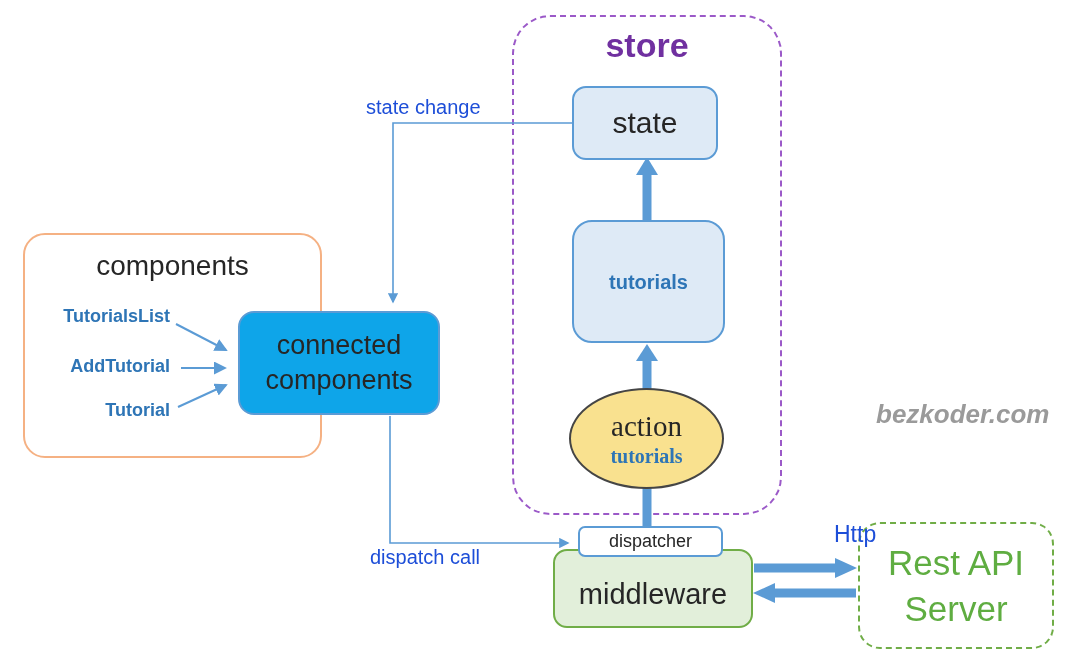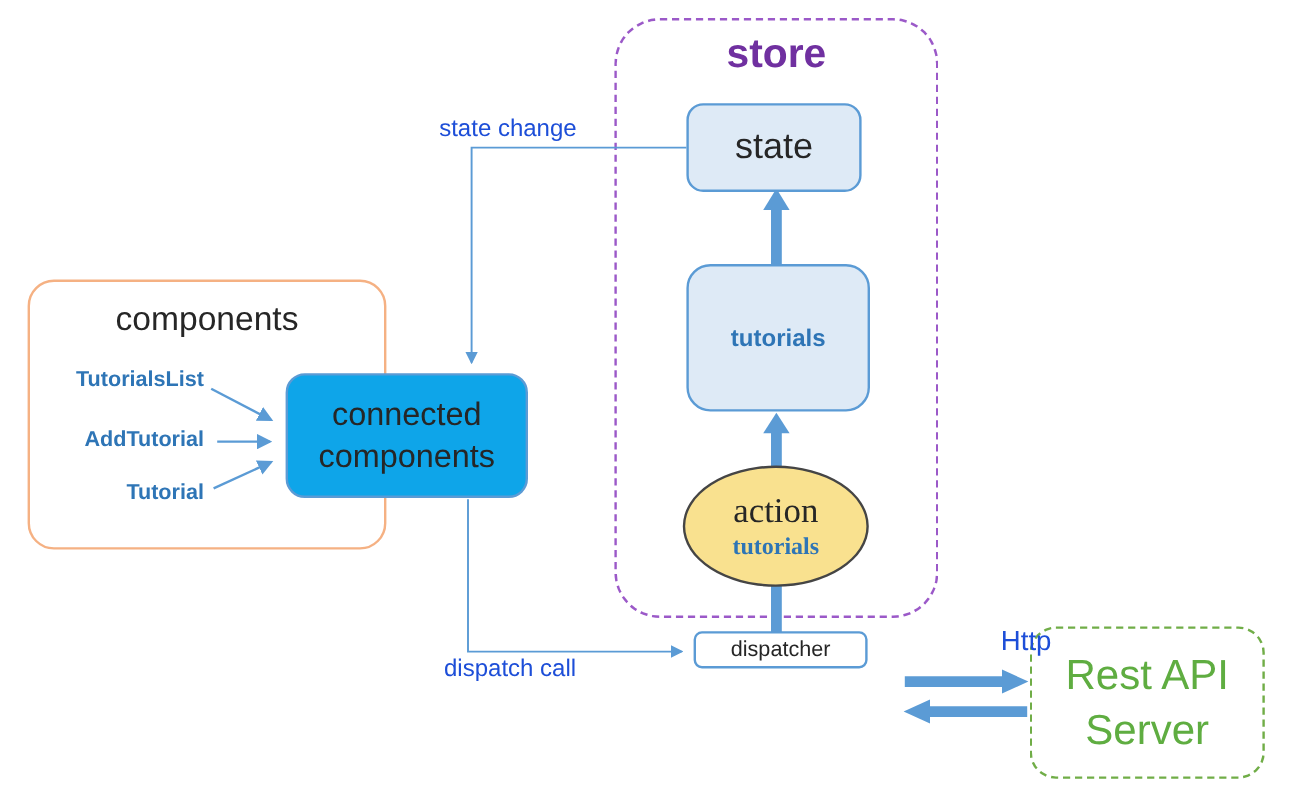--- a/index.html
+++ b/index.html
@@ -155,31 +155,35 @@
 
   <div class="abs node action-ellipse">
     <span>action</span>
     <span class="subtitle">tutorials</span>
   </div>
 
   <div class="abs node connected-box">
     <span>connected components</span>
   </div>
 
+  <div class="abs node middleware-box">
+    <span>middleware</span>
+  </div>
 
   <div class="abs node dispatcher-box">
     <span>dispatcher</span>
   </div>
 
   <div class="abs node restapi-box">
     <span>Rest API Server</span>
   </div>
 
   <div class="abs comp-item comp-item-0">TutorialsList</div>
   <div class="abs comp-item comp-item-1">AddTutorial</div>
   <div class="abs comp-item comp-item-2">Tutorial</div>
 
   <div class="abs edge-label lbl-state-change">state change</div>
   <div class="abs edge-label lbl-dispatch-call">dispatch call</div>
   <div class="abs edge-label lbl-http">Http</div>
 
+  <div class="abs watermark">bezkoder.com</div>
 
 </div>
 
 </body></html>

